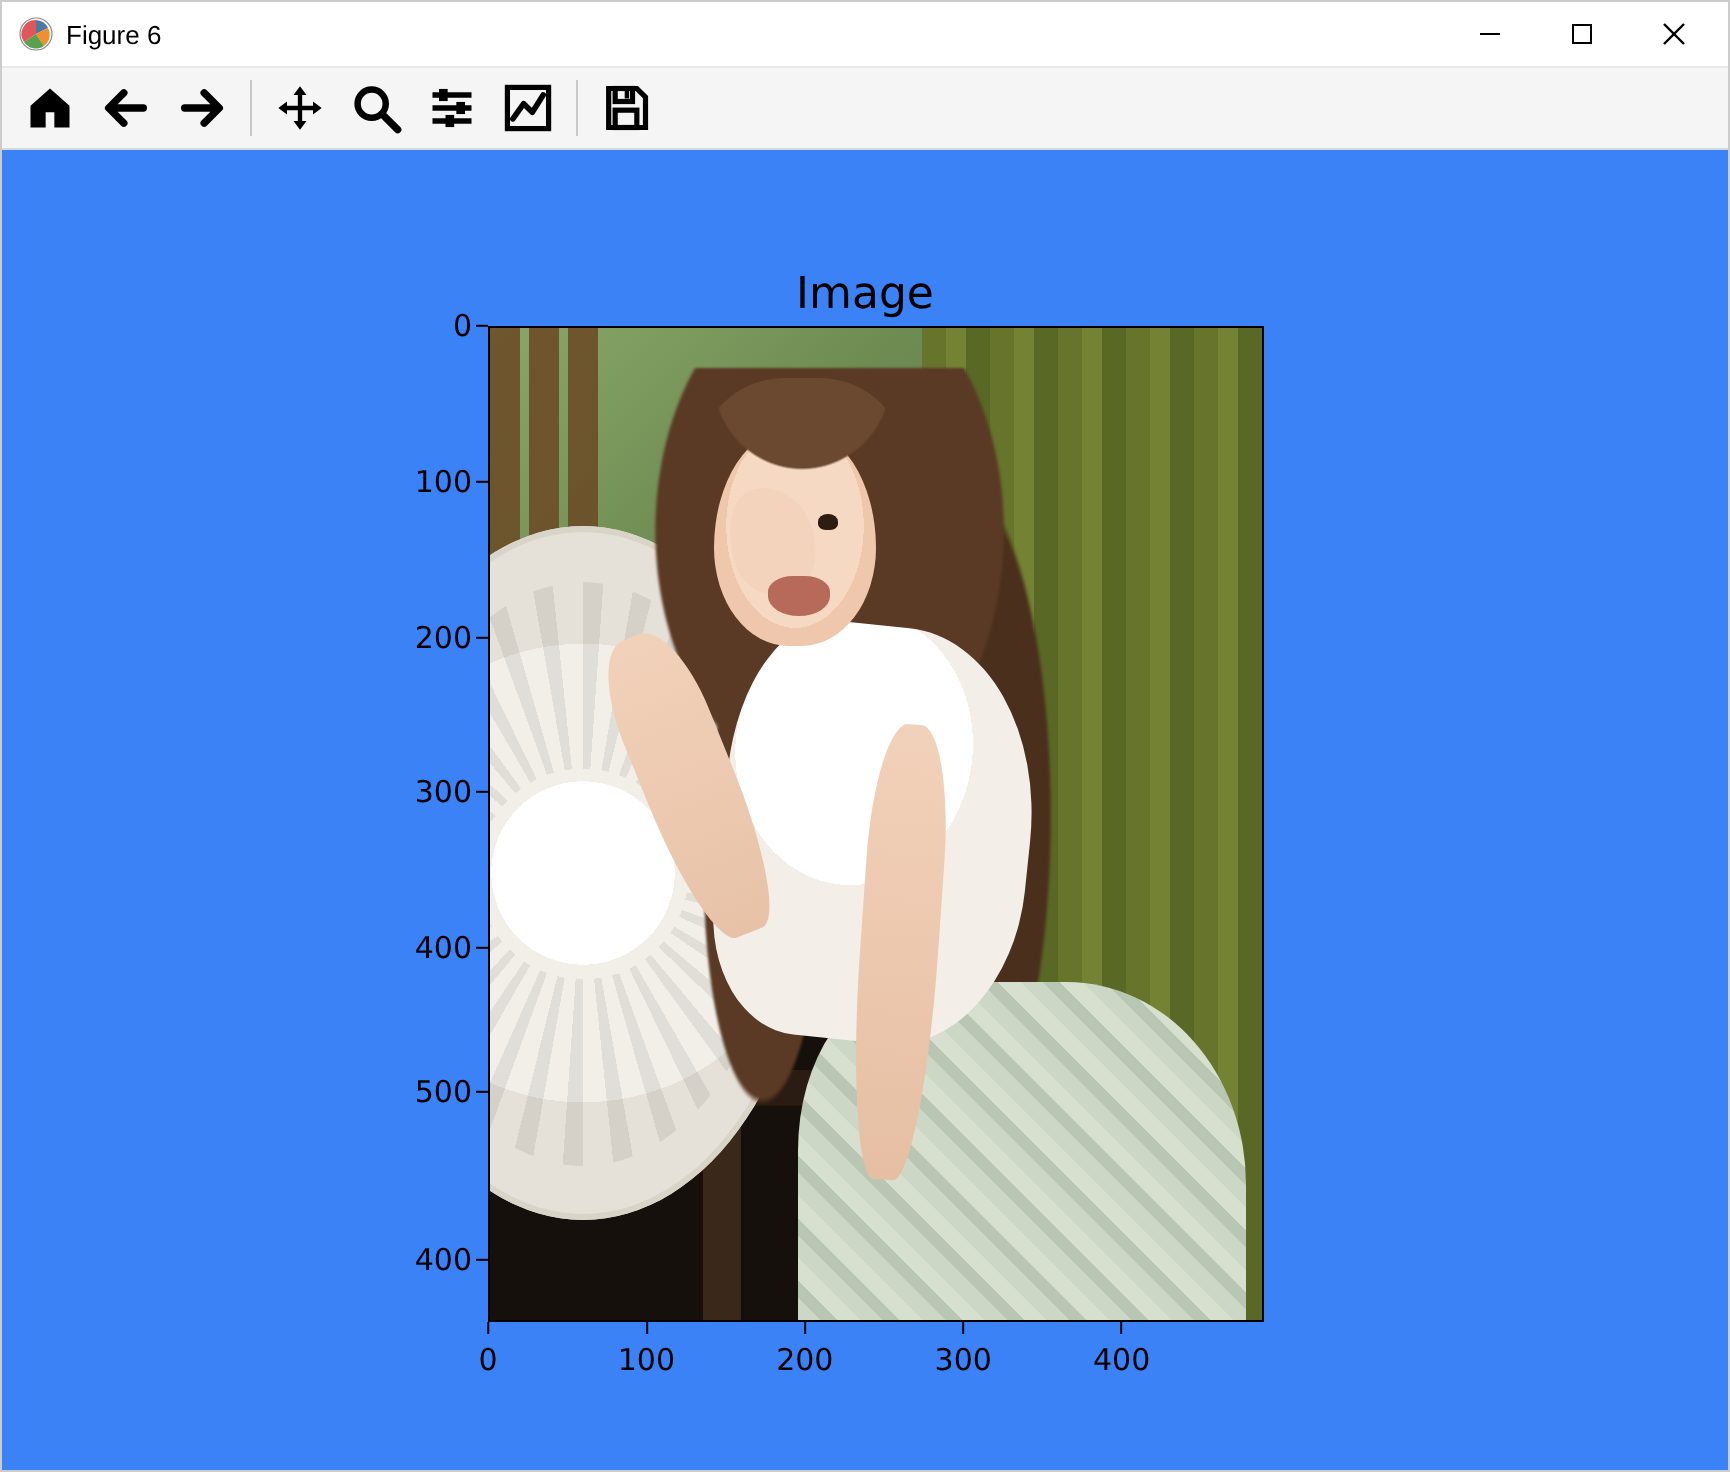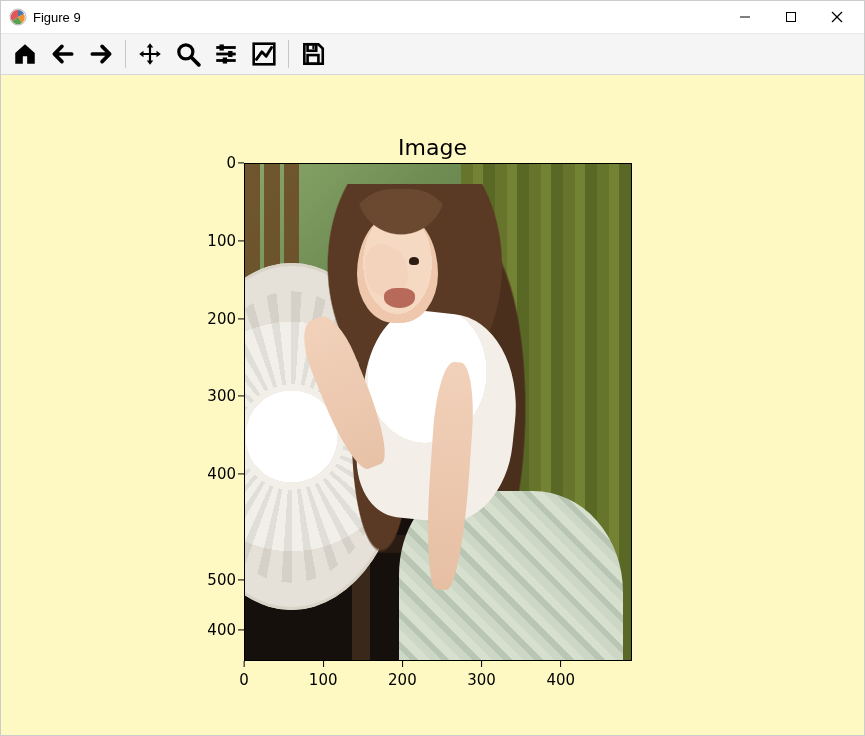--- a/index.html
+++ b/index.html
@@ -54,21 +54,21 @@
   .tool svg { width: 26px; height: 26px; }
   .sep {
     width: 1px; height: 28px;
     background: #c8c8c8;
     margin: 0 4px;
   }
   .canvas-area {
     position: relative;
     width: 100%;
     height: calc(100% - 32px - 42px);
-    background: #fef9c3;
+    background: #3b82f6;
   }
   .plot-title {
     position: absolute;
     left: 50%;
     top: 60px;
     transform: translateX(-50%);
     font-size: 22px;
     font-family: "DejaVu Sans", Arial, sans-serif;
     color: #000;
   }
@@ -245,21 +245,21 @@
 <div class="titlebar">
   <span class="app-icon">
     <svg viewBox="0 0 18 18">
       <circle cx="9" cy="9" r="8" fill="#fff" stroke="#888" stroke-width="0.6"></circle>
       <path d="M9 9 L9 2 A7 7 0 0 1 15 6 Z" fill="#4e79a7"></path>
       <path d="M9 9 L15 6 A7 7 0 0 1 13 15 Z" fill="#f28e2b"></path>
       <path d="M9 9 L13 15 A7 7 0 0 1 3 13 Z" fill="#59a14f"></path>
       <path d="M9 9 L3 13 A7 7 0 0 1 9 2 Z" fill="#e15759"></path>
     </svg>
   </span>
-  <span class="title">Figure 9</span>
+  <span class="title">Figure 6</span>
   <span class="spacer"></span>
   <div class="winbtn">
     <svg viewBox="0 0 12 12">
         <line x1="1" y1="6" x2="11" y2="6" stroke="#000" stroke-width="1"></line>
       </svg>
   </div>
   <div class="winbtn">
     <svg viewBox="0 0 12 12">
         <rect x="1.5" y="1.5" width="9" height="9" fill="none" stroke="#000" stroke-width="1"></rect>
       </svg>
@@ -346,21 +346,21 @@
       <div class="img-hand"></div>
       <div class="img-mouth"></div>
     </div>
   </div>
 
   <div class="ytick" style="top:88px"><span>0</span><span class="tm"></span></div>
   <div class="ytick" style="top:165.8px"><span>100</span><span class="tm"></span></div>
   <div class="ytick" style="top:243.6px"><span>200</span><span class="tm"></span></div>
   <div class="ytick" style="top:321.3px"><span>300</span><span class="tm"></span></div>
   <div class="ytick" style="top:399.1px"><span>400</span><span class="tm"></span></div>
-  <div class="ytick" style="top:505px"><span>500</span><span class="tm"></span></div>
+  <div class="ytick" style="top:471px"><span>500</span><span class="tm"></span></div>
   <div class="ytick" style="top:554.7px"><span>400</span><span class="tm"></span></div>
 
   <div class="xtick" style="left:243px"><span class="tm"></span><span>0</span></div>
   <div class="xtick" style="left:322.2px"><span class="tm"></span><span>100</span></div>
   <div class="xtick" style="left:401.4px"><span class="tm"></span><span>200</span></div>
   <div class="xtick" style="left:480.6px"><span class="tm"></span><span>300</span></div>
   <div class="xtick" style="left:559.8px"><span class="tm"></span><span>400</span></div>
 </div>
 
 </body></html>

